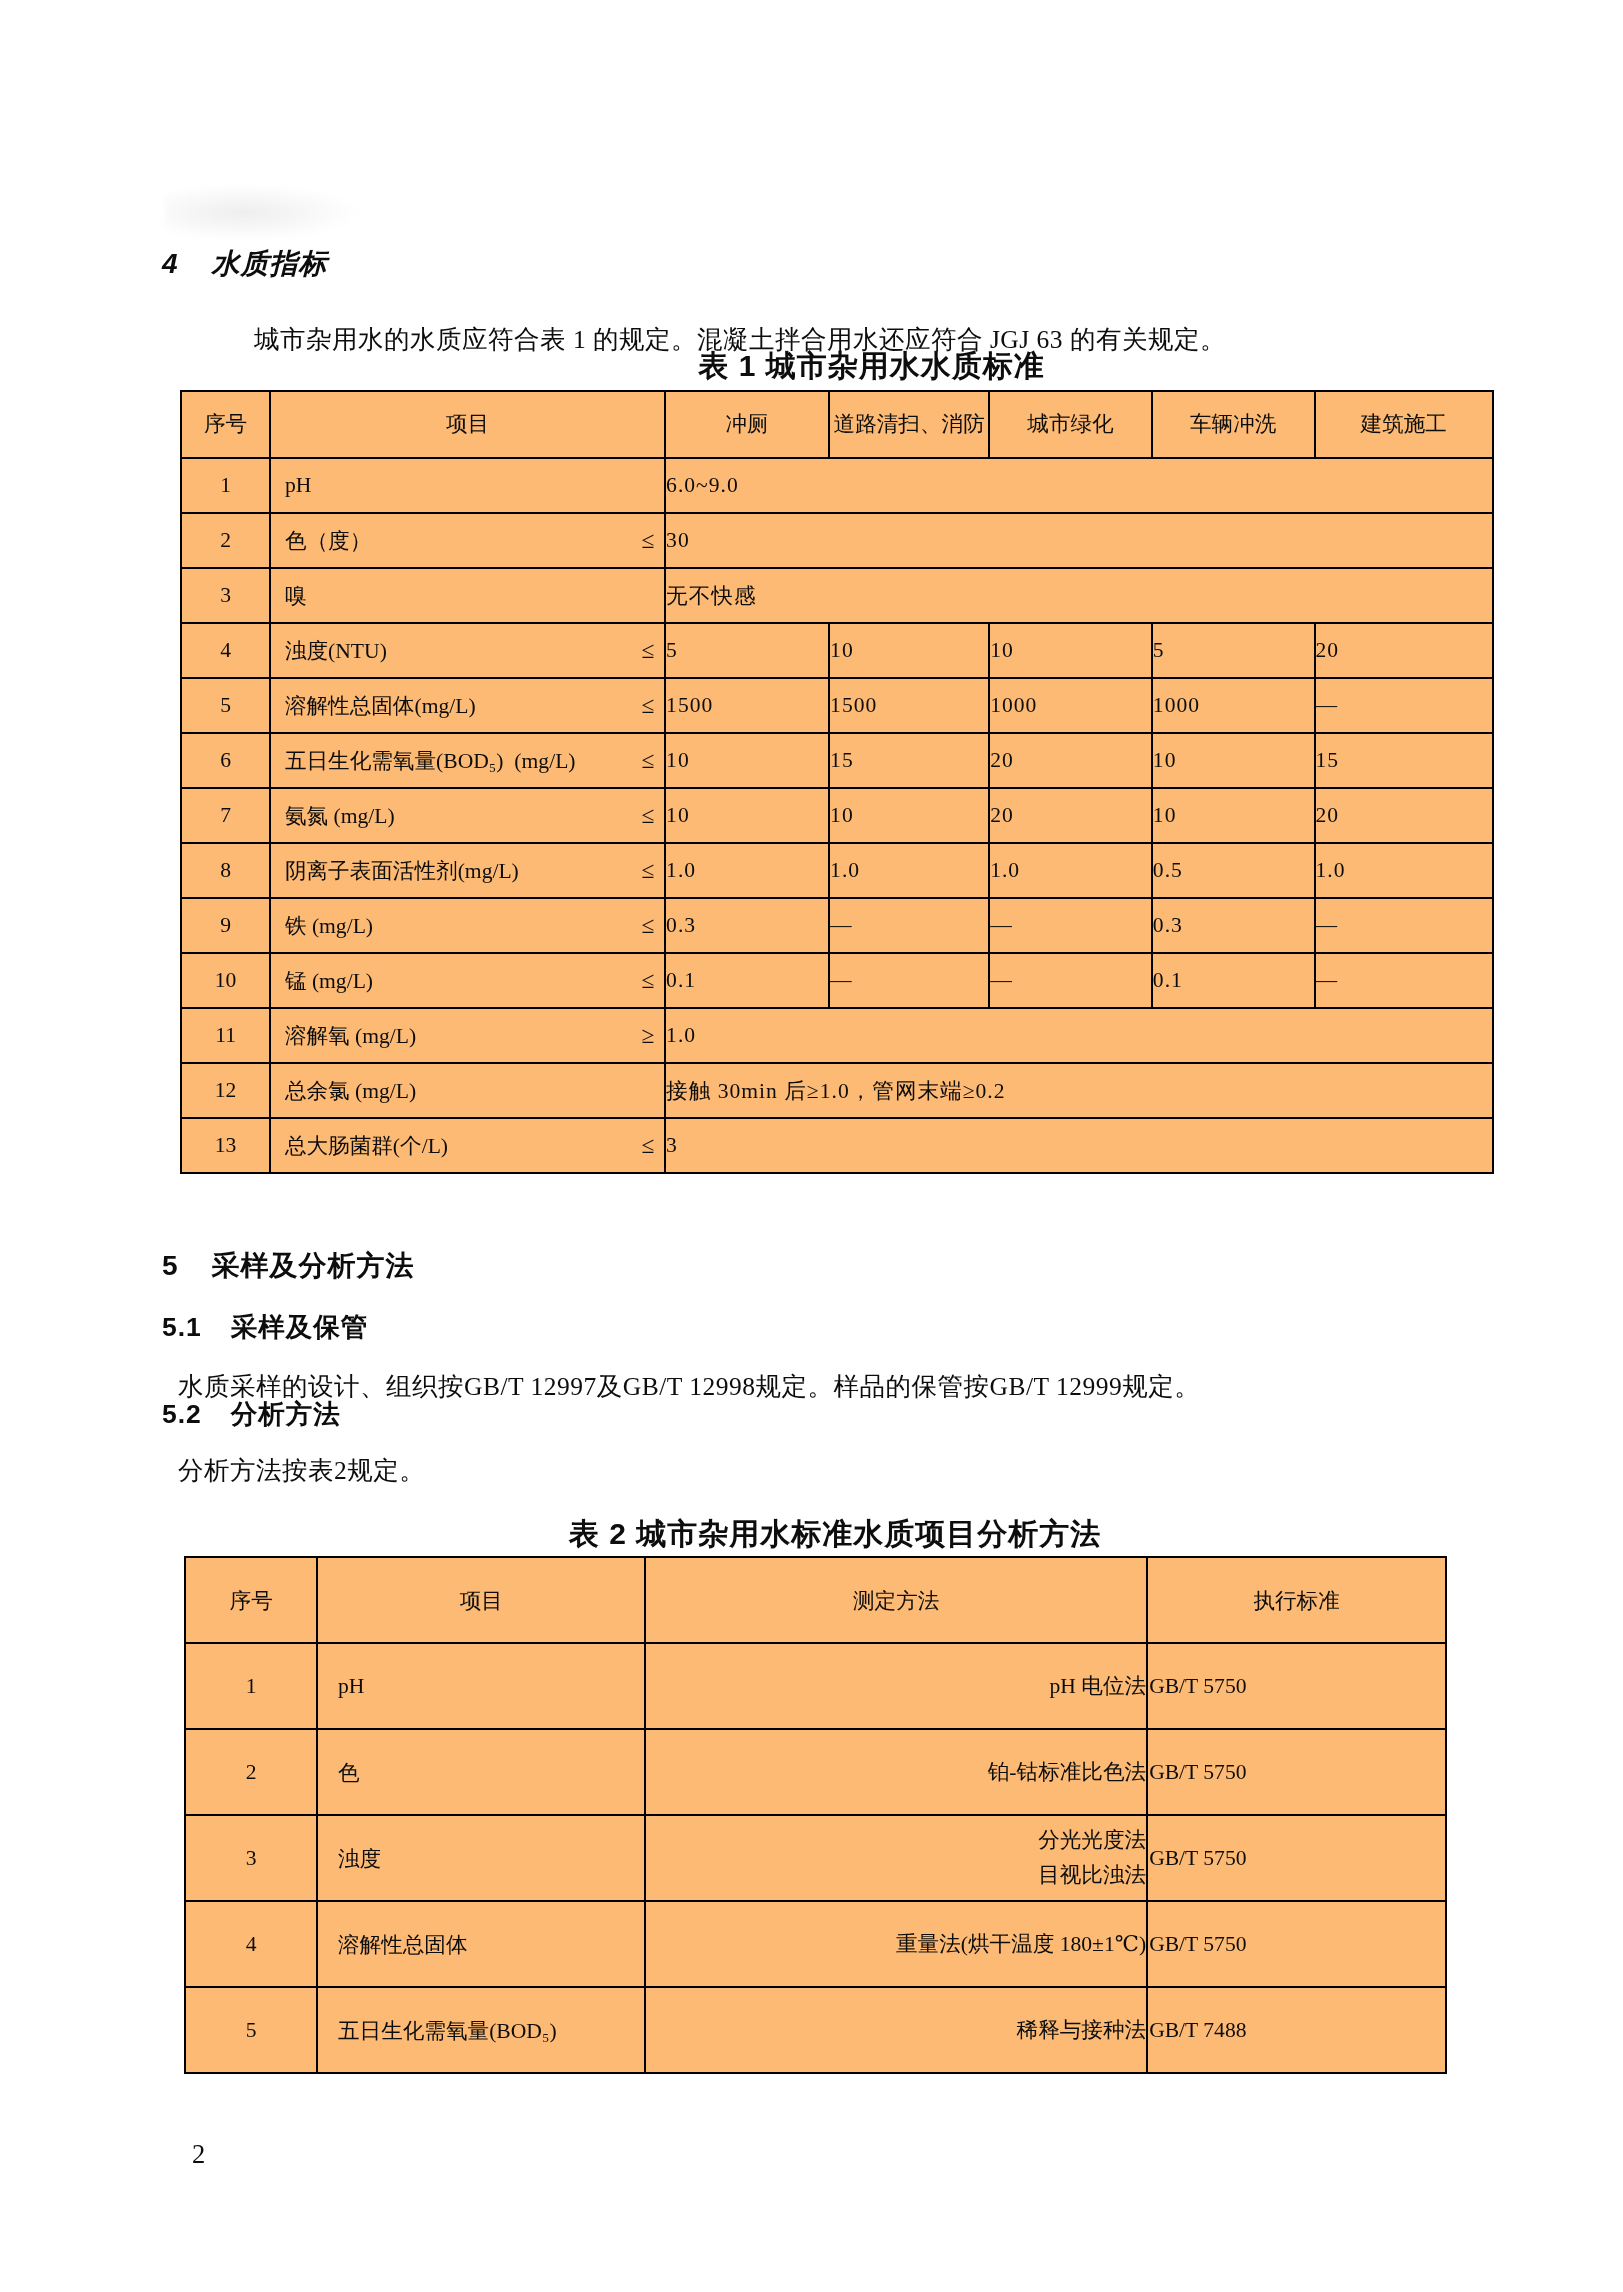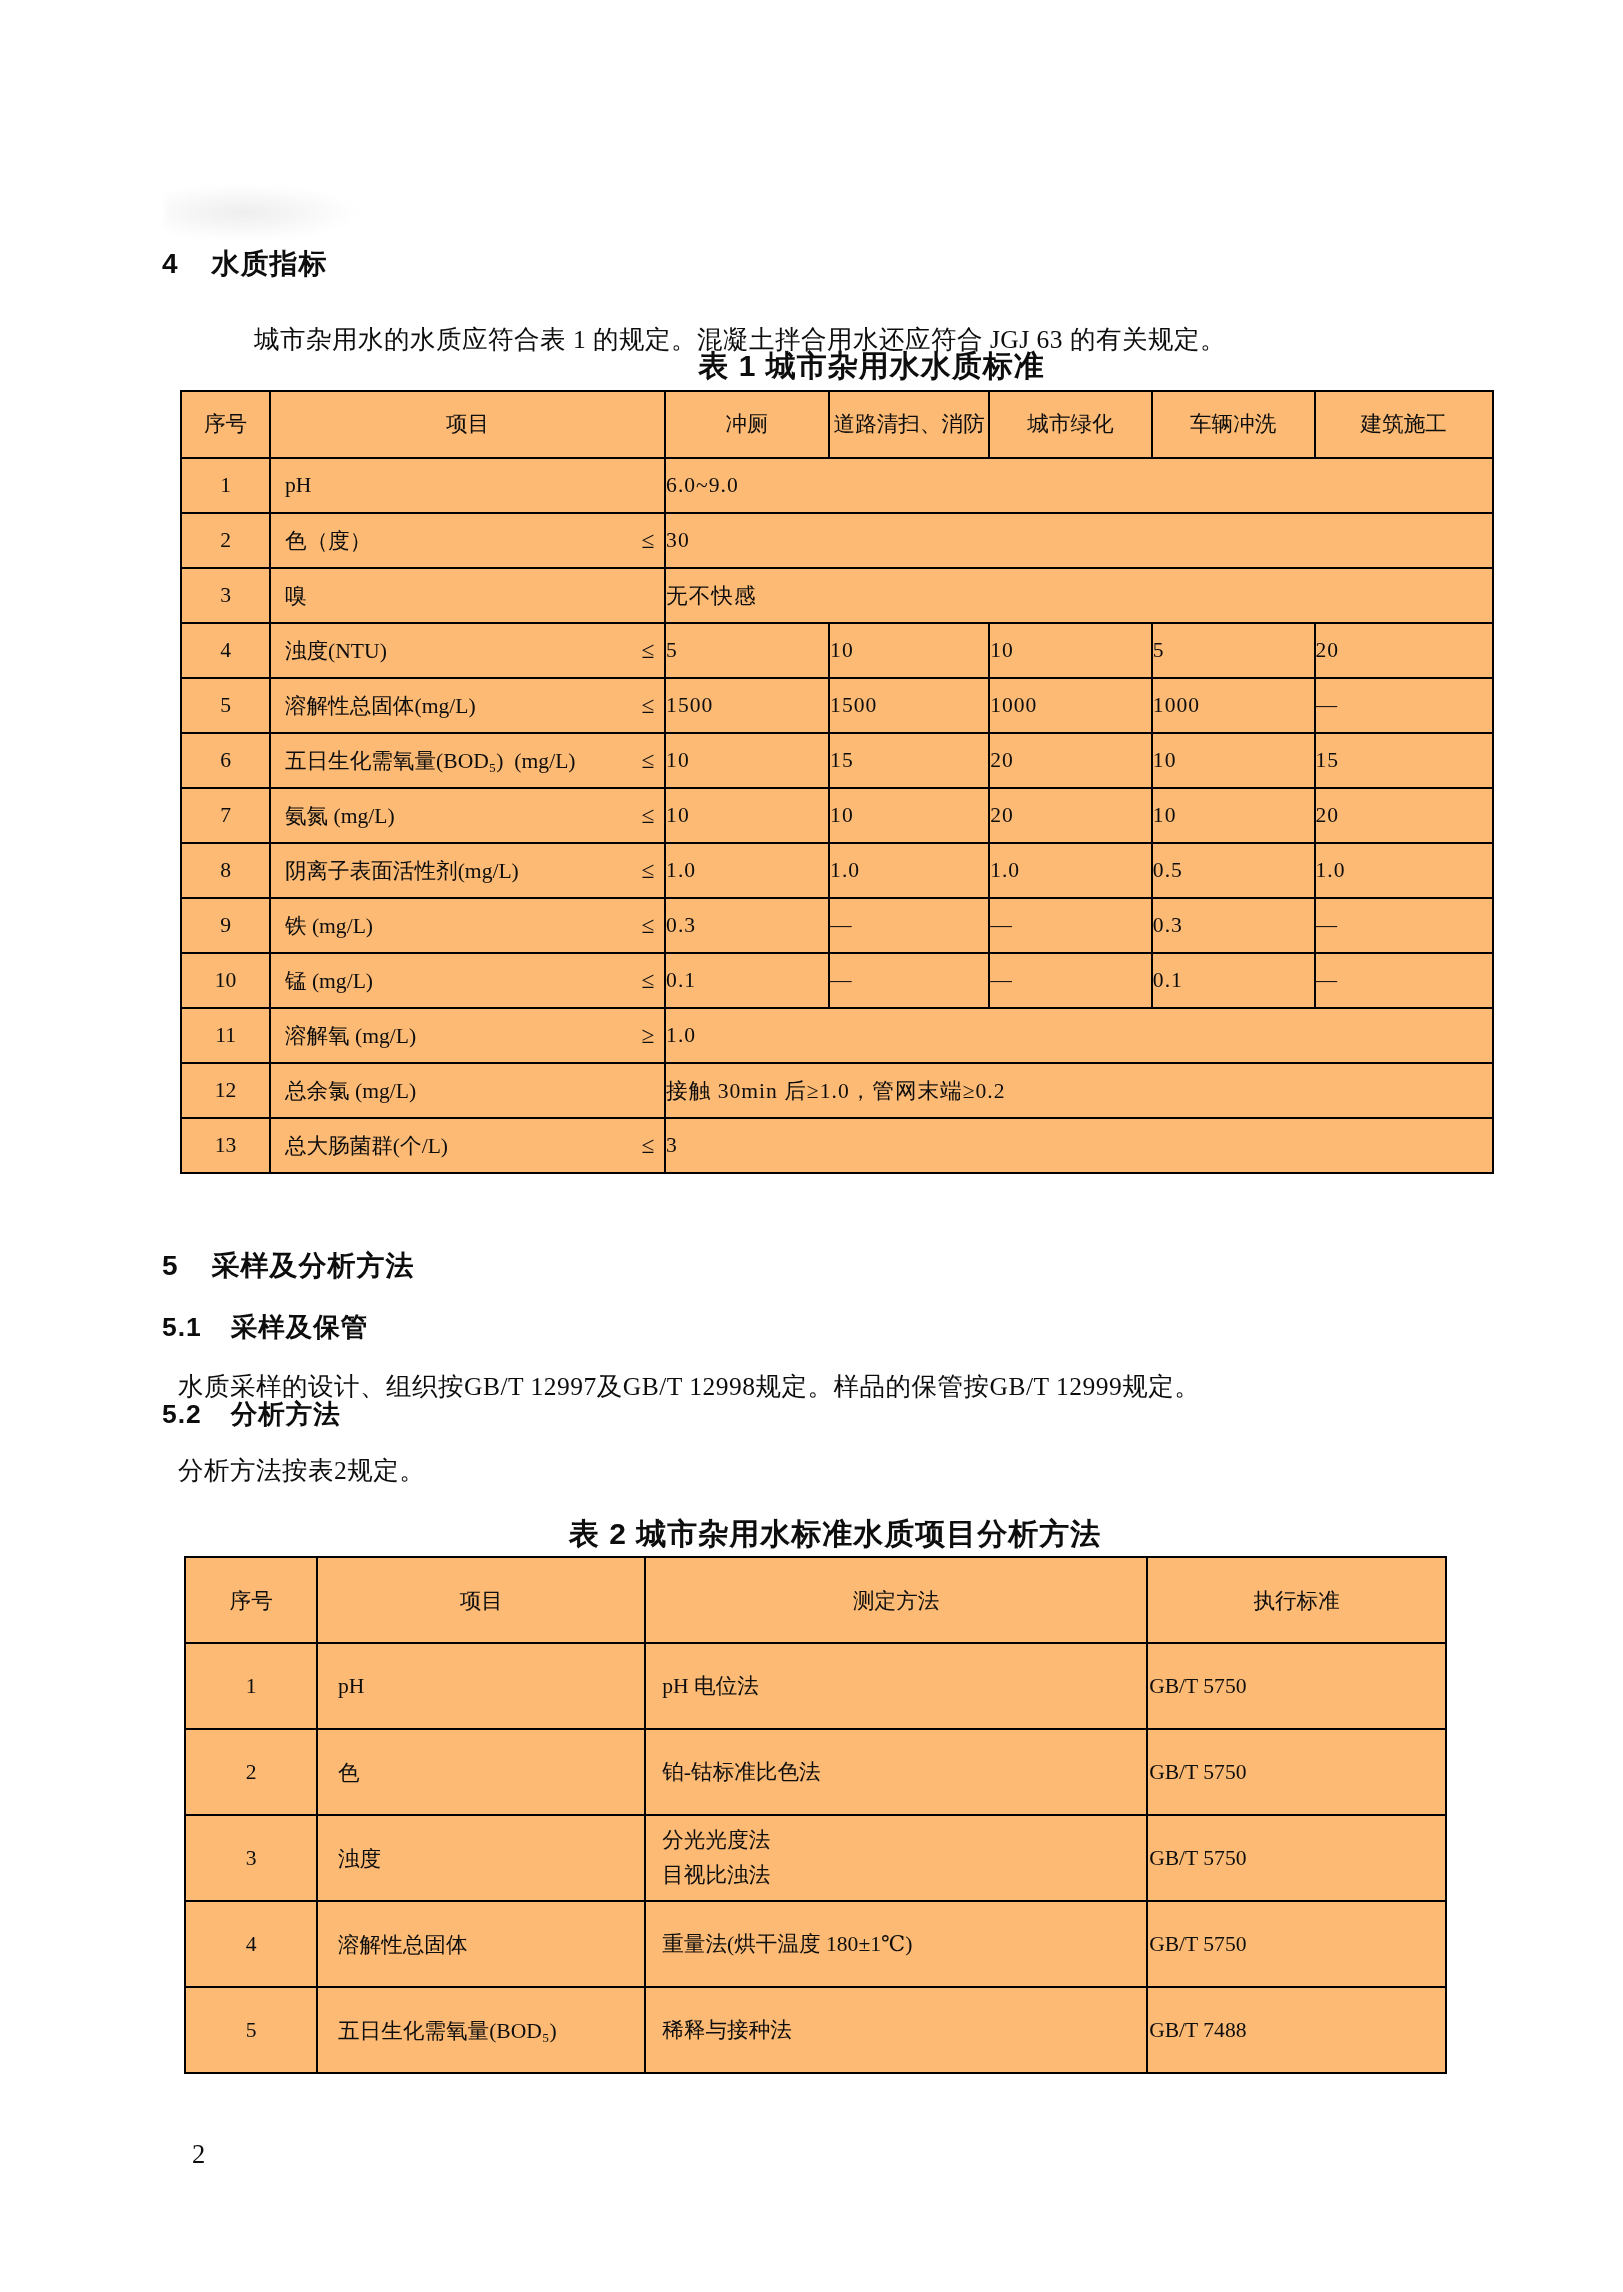--- a/index.html
+++ b/index.html
@@ -18,21 +18,21 @@
     position:absolute;left:165px;top:184px;width:196px;height:57px;
     background:radial-gradient(ellipse at 40% 50%, rgba(170,170,170,0.20), rgba(255,255,255,0) 70%);
     filter:blur(2px);
   }
 
   .sec-heading{
     position:absolute;left:162px;
     font-size:28px;letter-spacing:1px;color:#0d0d0d;white-space:nowrap;
   }
   .sec-heading .h-num{display:inline-block;margin-right:33px;}
-  #h4{top:245px;}
+  #h4{top:245px;font-style:italic;}
   #h5{top:1247px;}
   .sub-heading{
     position:absolute;left:162px;
     font-size:26.5px;letter-spacing:1px;color:#0d0d0d;white-space:nowrap;
   }
   .sub-heading .h-num{display:inline-block;margin-right:29px;}
   #h51{top:1309px;}
   #h52{top:1396px;}
 
   .para{
@@ -76,21 +76,21 @@
 
   td.c-no{text-align:center;}
   td.c-val{text-align:left;letter-spacing:1px;}
   td.c-item .item-wrap{
     display:flex;justify-content:space-between;align-items:center;
     padding:0 9.8px 0 13.7px;
   }
   td.c-item .cmp{font-size:23.5px;}
 
   #table2 td.c-item2{padding-left:19.6px;text-align:left;}
-  #table2 td.c-method{padding-left:16px;text-align:left;white-space:pre-line;line-height:1.6;}
+  #table2 td.c-method{padding-left:30px;text-align:right;white-space:pre-line;line-height:1.6;}
   #table2 td.c-std{padding-left:1px;text-align:left;}
 
   .page-number{
     position:absolute;left:192px;top:2139px;
     font-size:26.5px;color:#0d0d0d;
   }
 </style>
 </head>
 <body>
 

